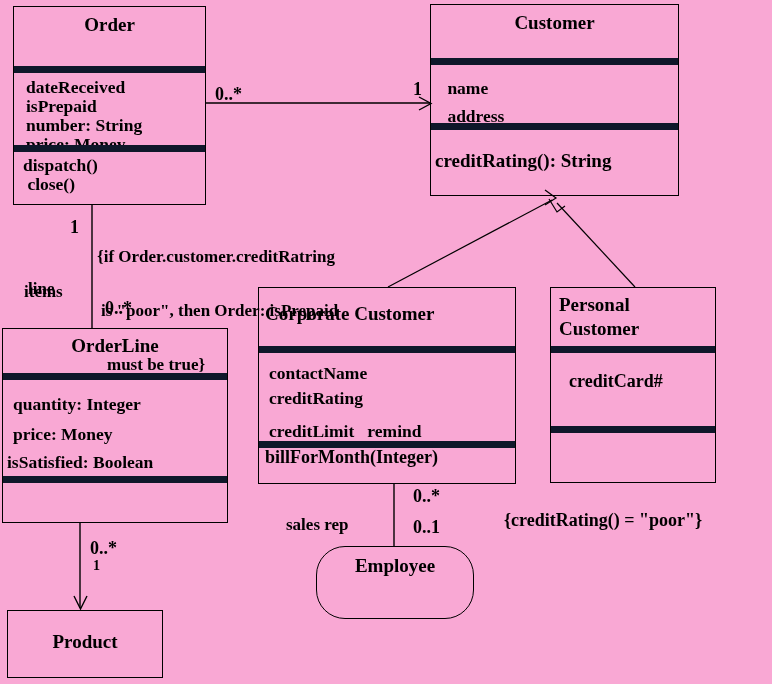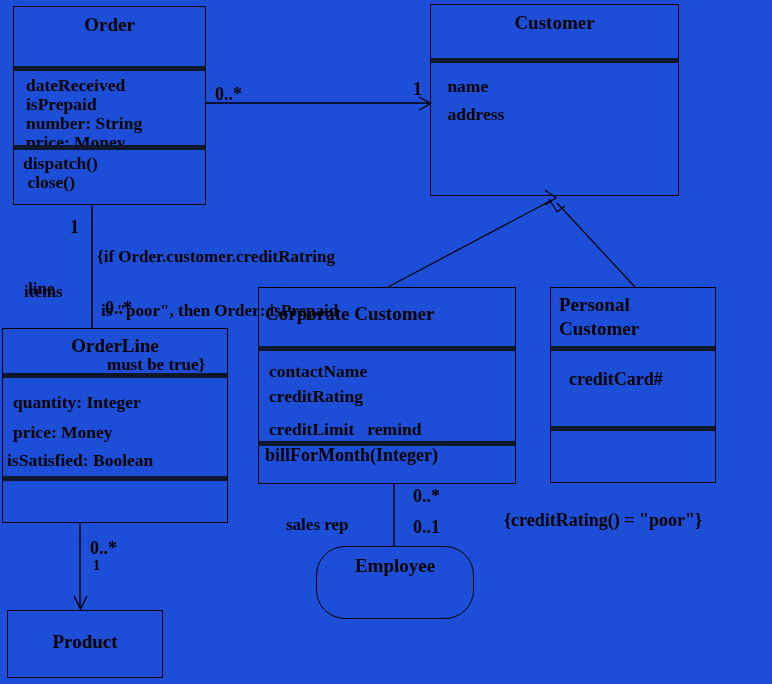--- a/index.html
+++ b/index.html
@@ -5,38 +5,38 @@
 <style>
   html, body {
     margin: 0;
     padding: 0;
     background: #bfbfbf;
   }
   #diagram {
     position: relative;
     width: 772px;
     height: 684px;
-    background: #1d4ed8;
+    background: #f9a8d4;
     font-family: "Liberation Serif", "DejaVu Serif", serif;
     font-weight: bold;
     color: #000;
     overflow: hidden;
   }
   .uml-class {
     position: absolute;
     border: 1px solid #000;
     box-sizing: border-box;
     background: transparent;
   }
   .compartment {
     box-sizing: border-box;
     overflow: hidden;
   }
   .compartment + .compartment {
-    border-top: 5px solid #0f172a;
+    border-top: 7px solid #0f172a;
   }
   .cls-name {
     text-align: center;
     font-size: 19px;
     line-height: 23px;
     padding-top: 6px;
   }
   .cls-name.left-align {
     text-align: left;
     padding-left: 10px;
@@ -95,20 +95,23 @@
       <div class="op-line" style="padding-left:9px;"> close()</div>
     </div>
   </div>
 
   <div class="uml-class" style="left:430px; top:4px; width:249px; height:192px;">
     <div class="compartment cls-name" style="height:53px;">Customer</div>
     <div class="compartment attr-block" style="height:65px; padding-top:9px;">
       <div class="attr-line" style="line-height:28px;"> name</div>
       <div class="attr-line" style="line-height:28px;"> address</div>
     </div>
+    <div class="compartment op-block" style="height:73px; padding-top:21px;">
+      <div class="op-line" style="padding-left:4px; font-size:19px;">creditRating(): String</div>
+    </div>
   </div>
 
   <div class="uml-class" style="left:2px; top:328px; width:226px; height:195px;">
     <div class="compartment cls-name" style="height:44px; padding-top:5px;">OrderLine</div>
     <div class="compartment attr-block" style="height:103px; padding-top:9px;">
       <div class="attr-line" style="line-height:30px; padding-left:10px;">quantity: Integer</div>
       <div class="attr-line" style="line-height:30px; padding-left:10px;">price: Money</div>
       <div class="attr-line" style="line-height:26px; padding-left:4px;">isSatisfied: Boolean</div>
     </div>
     <div class="compartment op-block" style="height:46px;">

